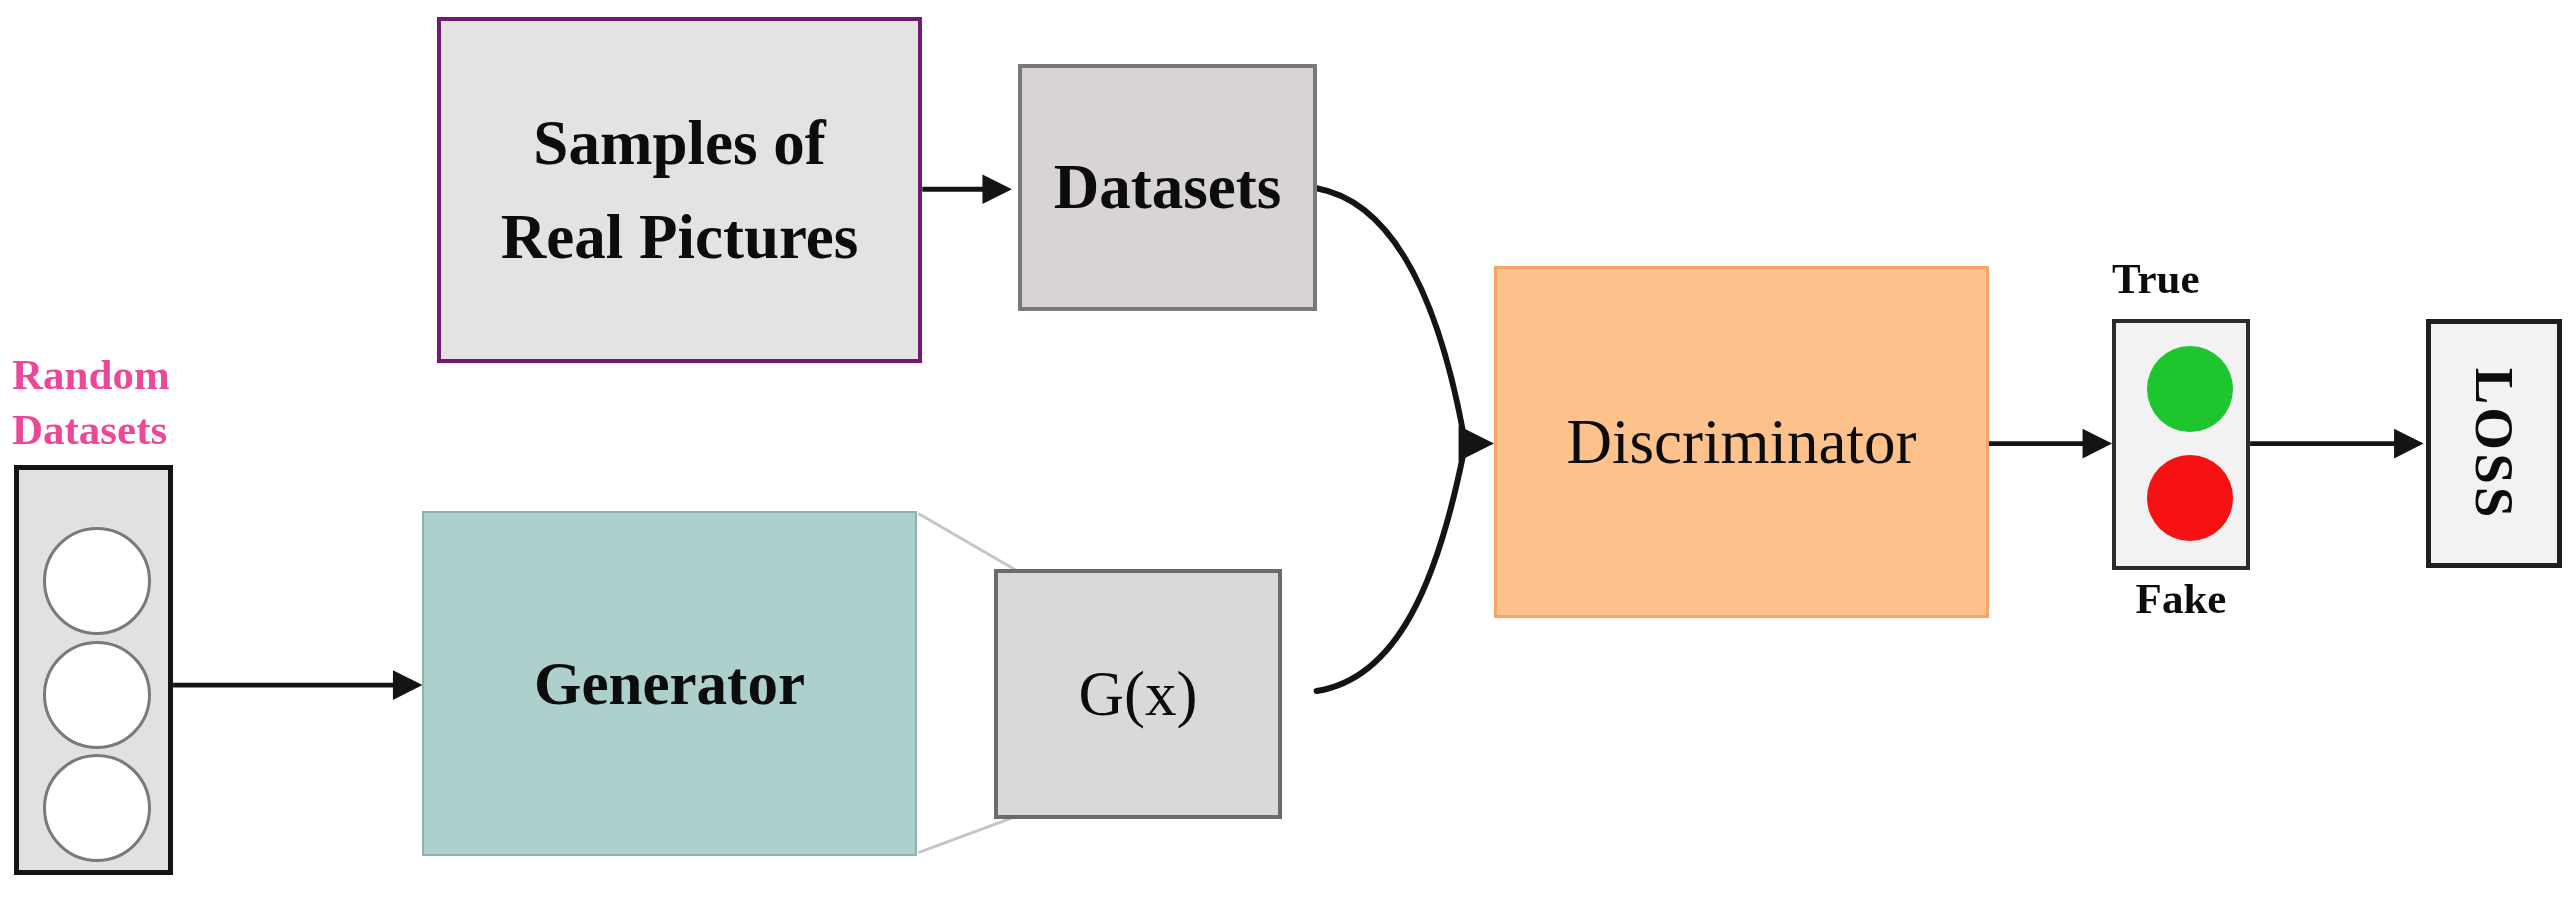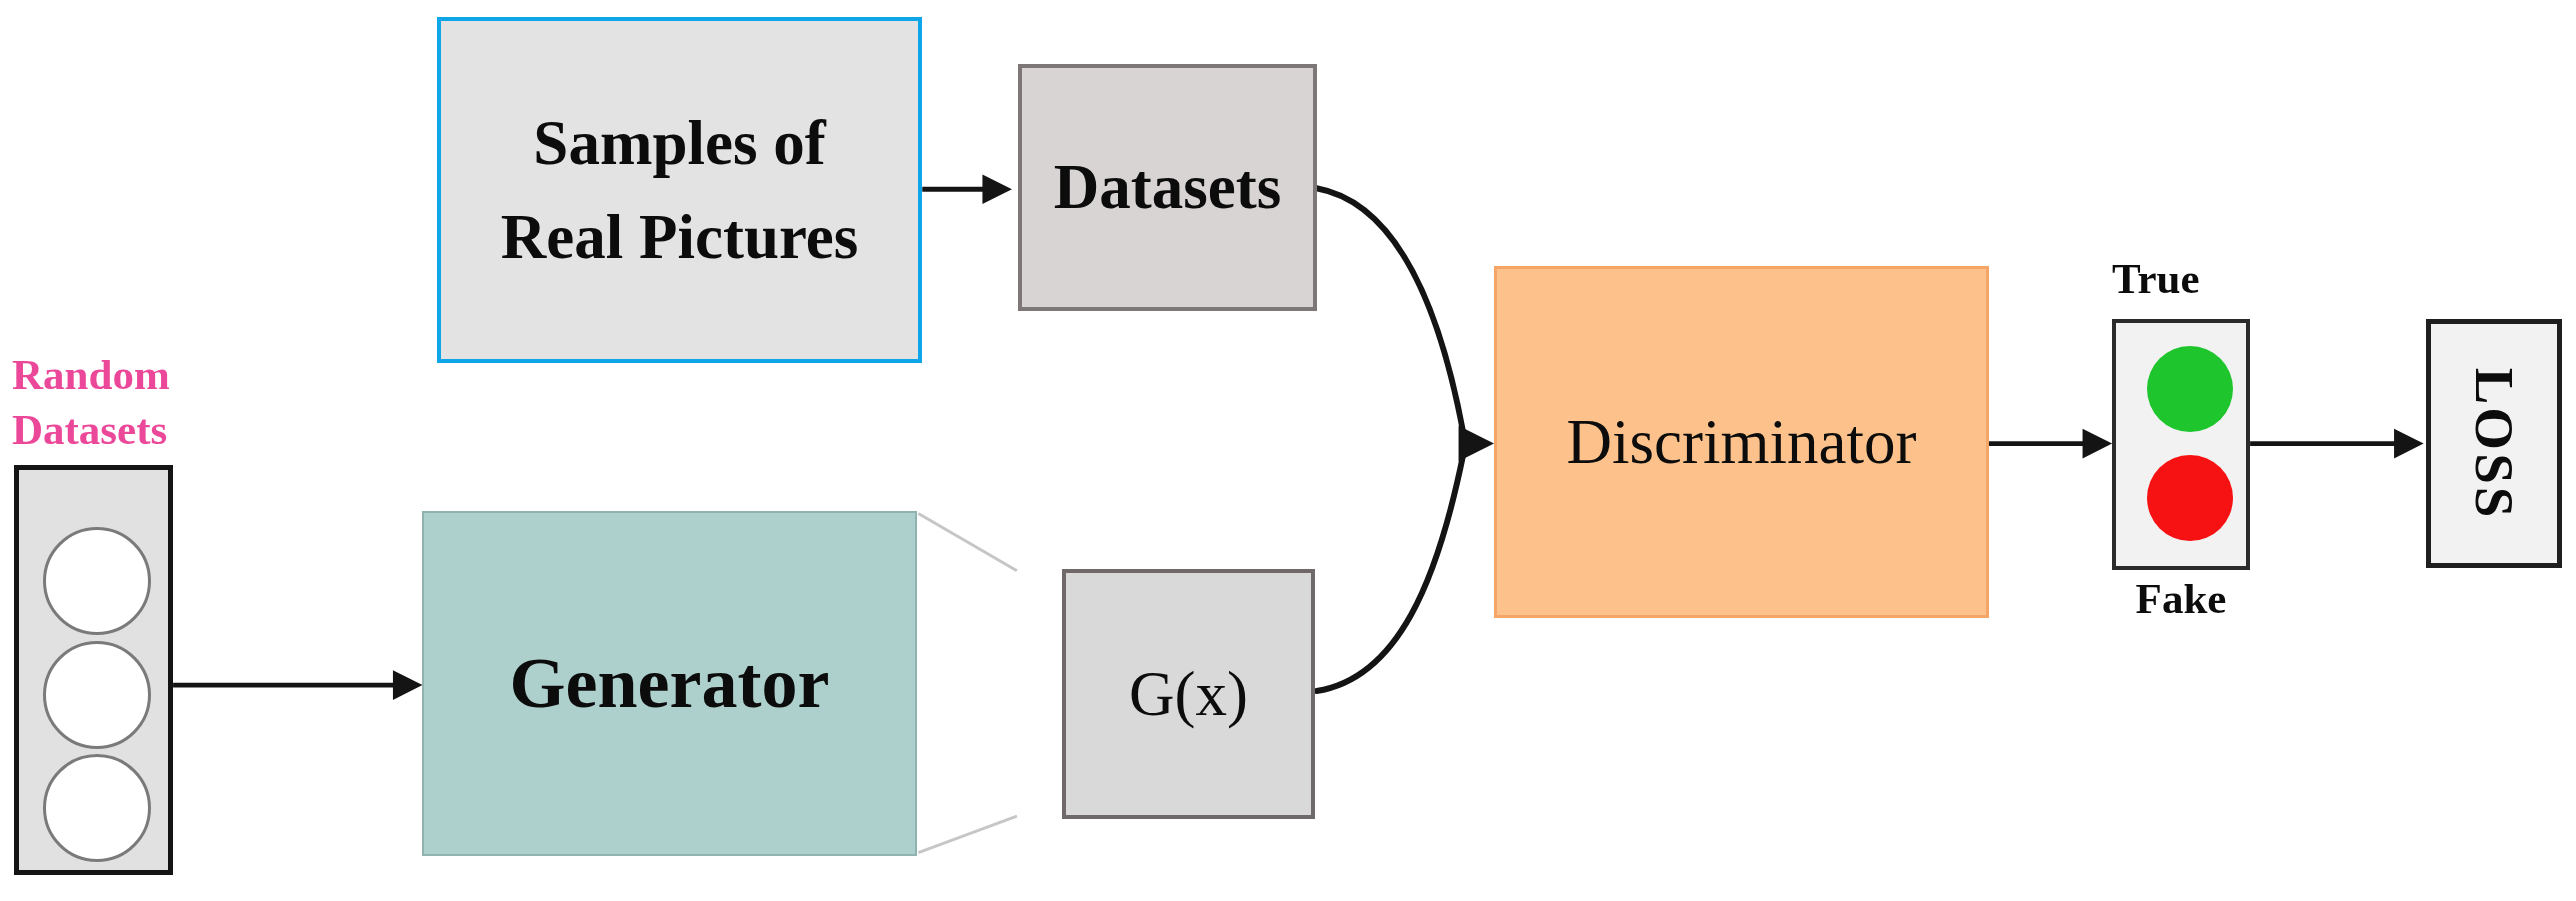--- a/index.html
+++ b/index.html
@@ -69,21 +69,21 @@
   .noise-circle.c2 { top: 171px; }
   .noise-circle.c3 { top: 284px; }
 
   
   .samples-box {
     left: 437px;
     top: 17px;
     width: 485px;
     height: 346px;
     background: #e3e3e3;
-    border: 4px solid #0ea5e9;
+    border: 4px solid #701a75;
     flex-direction: column;
     gap: 16px;
   }
   .samples-box .line {
     font-size: 63px;
     font-weight: 700;
     line-height: 78px;
     text-align: center;
     display: block;
   }
@@ -106,29 +106,29 @@
   
   .generator-box {
     left: 422px;
     top: 511px;
     width: 495px;
     height: 345px;
     background: #add0cd;
     border: 2px solid #90b3b0;
   }
   .generator-box .lbl {
-    font-size: 72px;
+    font-size: 61px;
     font-weight: 700;
   }
 
   
   .gx-box {
-    left: 1062px;
+    left: 994px;
     top: 569px;
-    width: 253px;
+    width: 288px;
     height: 250px;
     background: #d9d9d9;
     border: 4px solid #6f6969;
   }
   .gx-box .lbl {
     font-size: 63px;
     font-weight: 400;
   }
 
   

